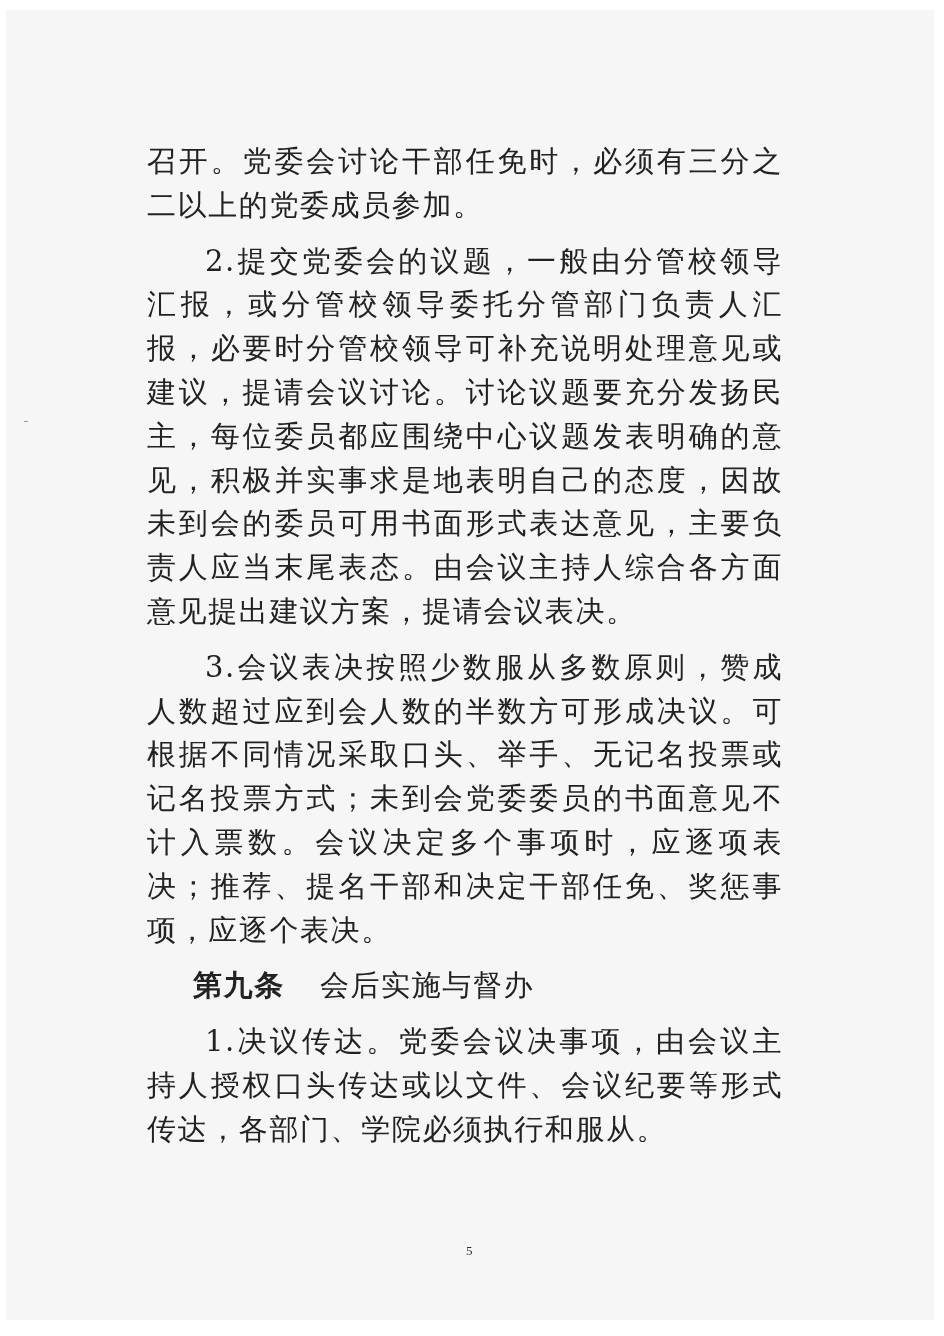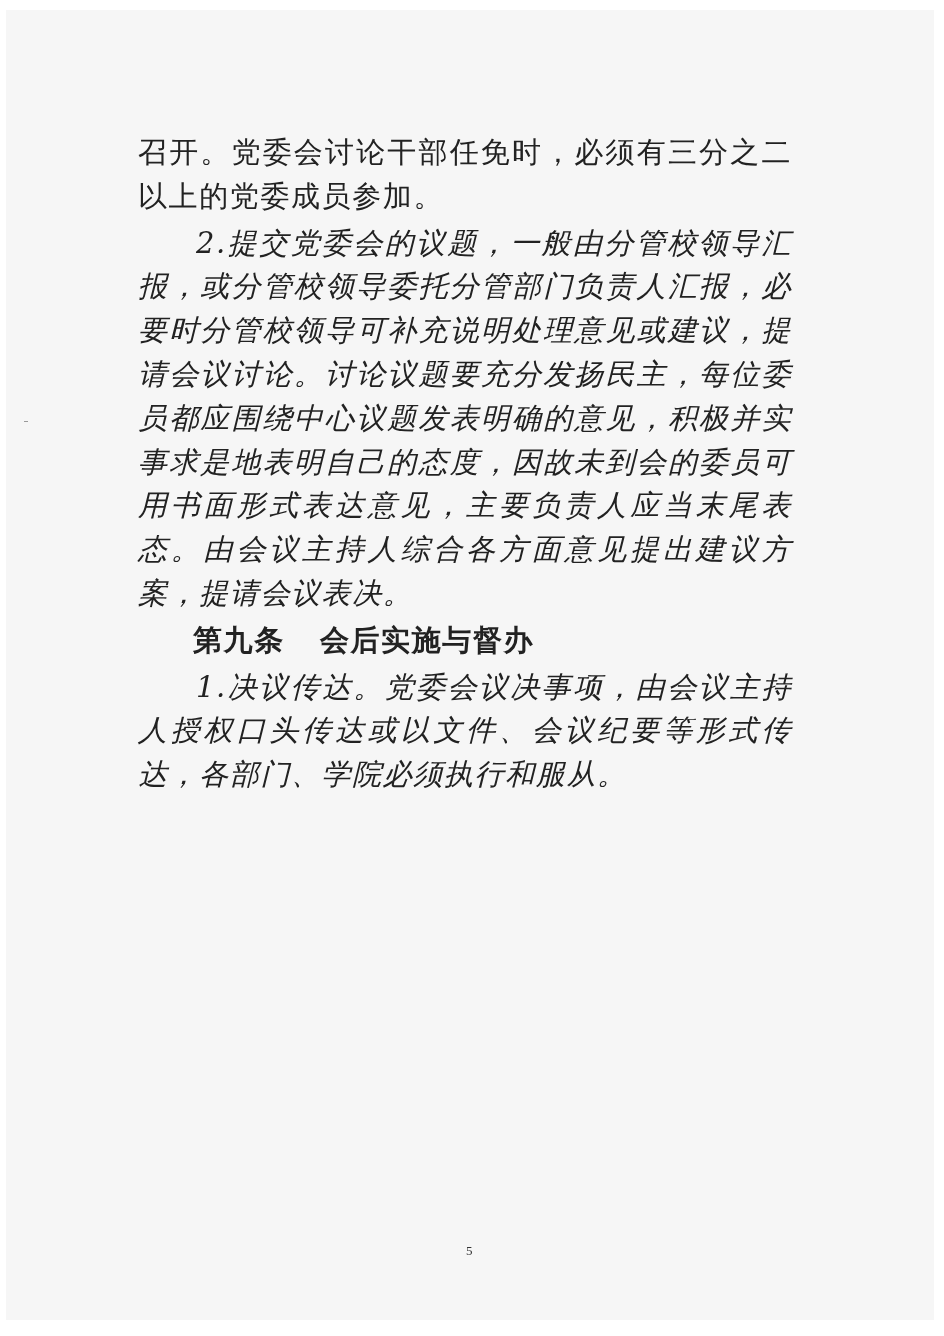--- a/index.html
+++ b/index.html
@@ -26,36 +26,35 @@
       left: 135px;
       top: 128px;
       width: 660px;
       font-family: "DejaVu Serif", "Liberation Serif", serif;
       font-size: 29px;
       line-height: 43.8px;
       color: #222222;
       letter-spacing: 1.6px;
     }
     .para {
-      margin: 3px;
+      margin: 12px;
       text-align: justify;
       text-align-last: left;
     }
     .para.indent {
       text-indent: 58px;
-      font-style: italic;
     }
     .heading {
       margin: 0;
       text-indent: 58px;
       font-weight: bold;
       white-space: pre;
     }
     .heading .sub {
-      font-weight: bold;
+      font-weight: normal;
       text-align: center;
     }
     .page-number {
       position: absolute;
       left: 466px;
       top: 1243px;
       font-family: "Liberation Serif", serif;
       font-size: 13px;
       color: #333333;
     }
@@ -67,17 +66,18 @@
   </style>
 </head>
 <body>
 
 <div class="scan"></div>
 <div class="speck" style="left:24px; top:421px; width:4px;"></div>
 
 <div class="page-text">
   <p class="para">召开。党委会讨论干部任免时，必须有三分之二以上的党委成员参加。</p>
   <p class="para indent">2.提交党委会的议题，一般由分管校领导汇报，或分管校领导委托分管部门负责人汇报，必要时分管校领导可补充说明处理意见或建议，提请会议讨论。讨论议题要充分发扬民主，每位委员都应围绕中心议题发表明确的意见，积极并实事求是地表明自己的态度，因故未到会的委员可用书面形式表达意见，主要负责人应当末尾表态。由会议主持人综合各方面意见提出建议方案，提请会议表决。</p>
+  <p class="para indent">3.会议表决按照少数服从多数原则，赞成人数超过应到会人数的半数方可形成决议。可根据不同情况采取口头、举手、无记名投票或记名投票方式；未到会党委委员的书面意见不计入票数。会议决定多个事项时，应逐项表决；推荐、提名干部和决定干部任免、奖惩事项，应逐个表决。</p>
   <p class="heading"><span>第九条</span>   <span class="sub">会后实施与督办</span></p>
   <p class="para indent">1.决议传达。党委会议决事项，由会议主持人授权口头传达或以文件、会议纪要等形式传达，各部门、学院必须执行和服从。</p>
 </div>
 
 <div class="page-number">5</div>
 
 </body></html>

